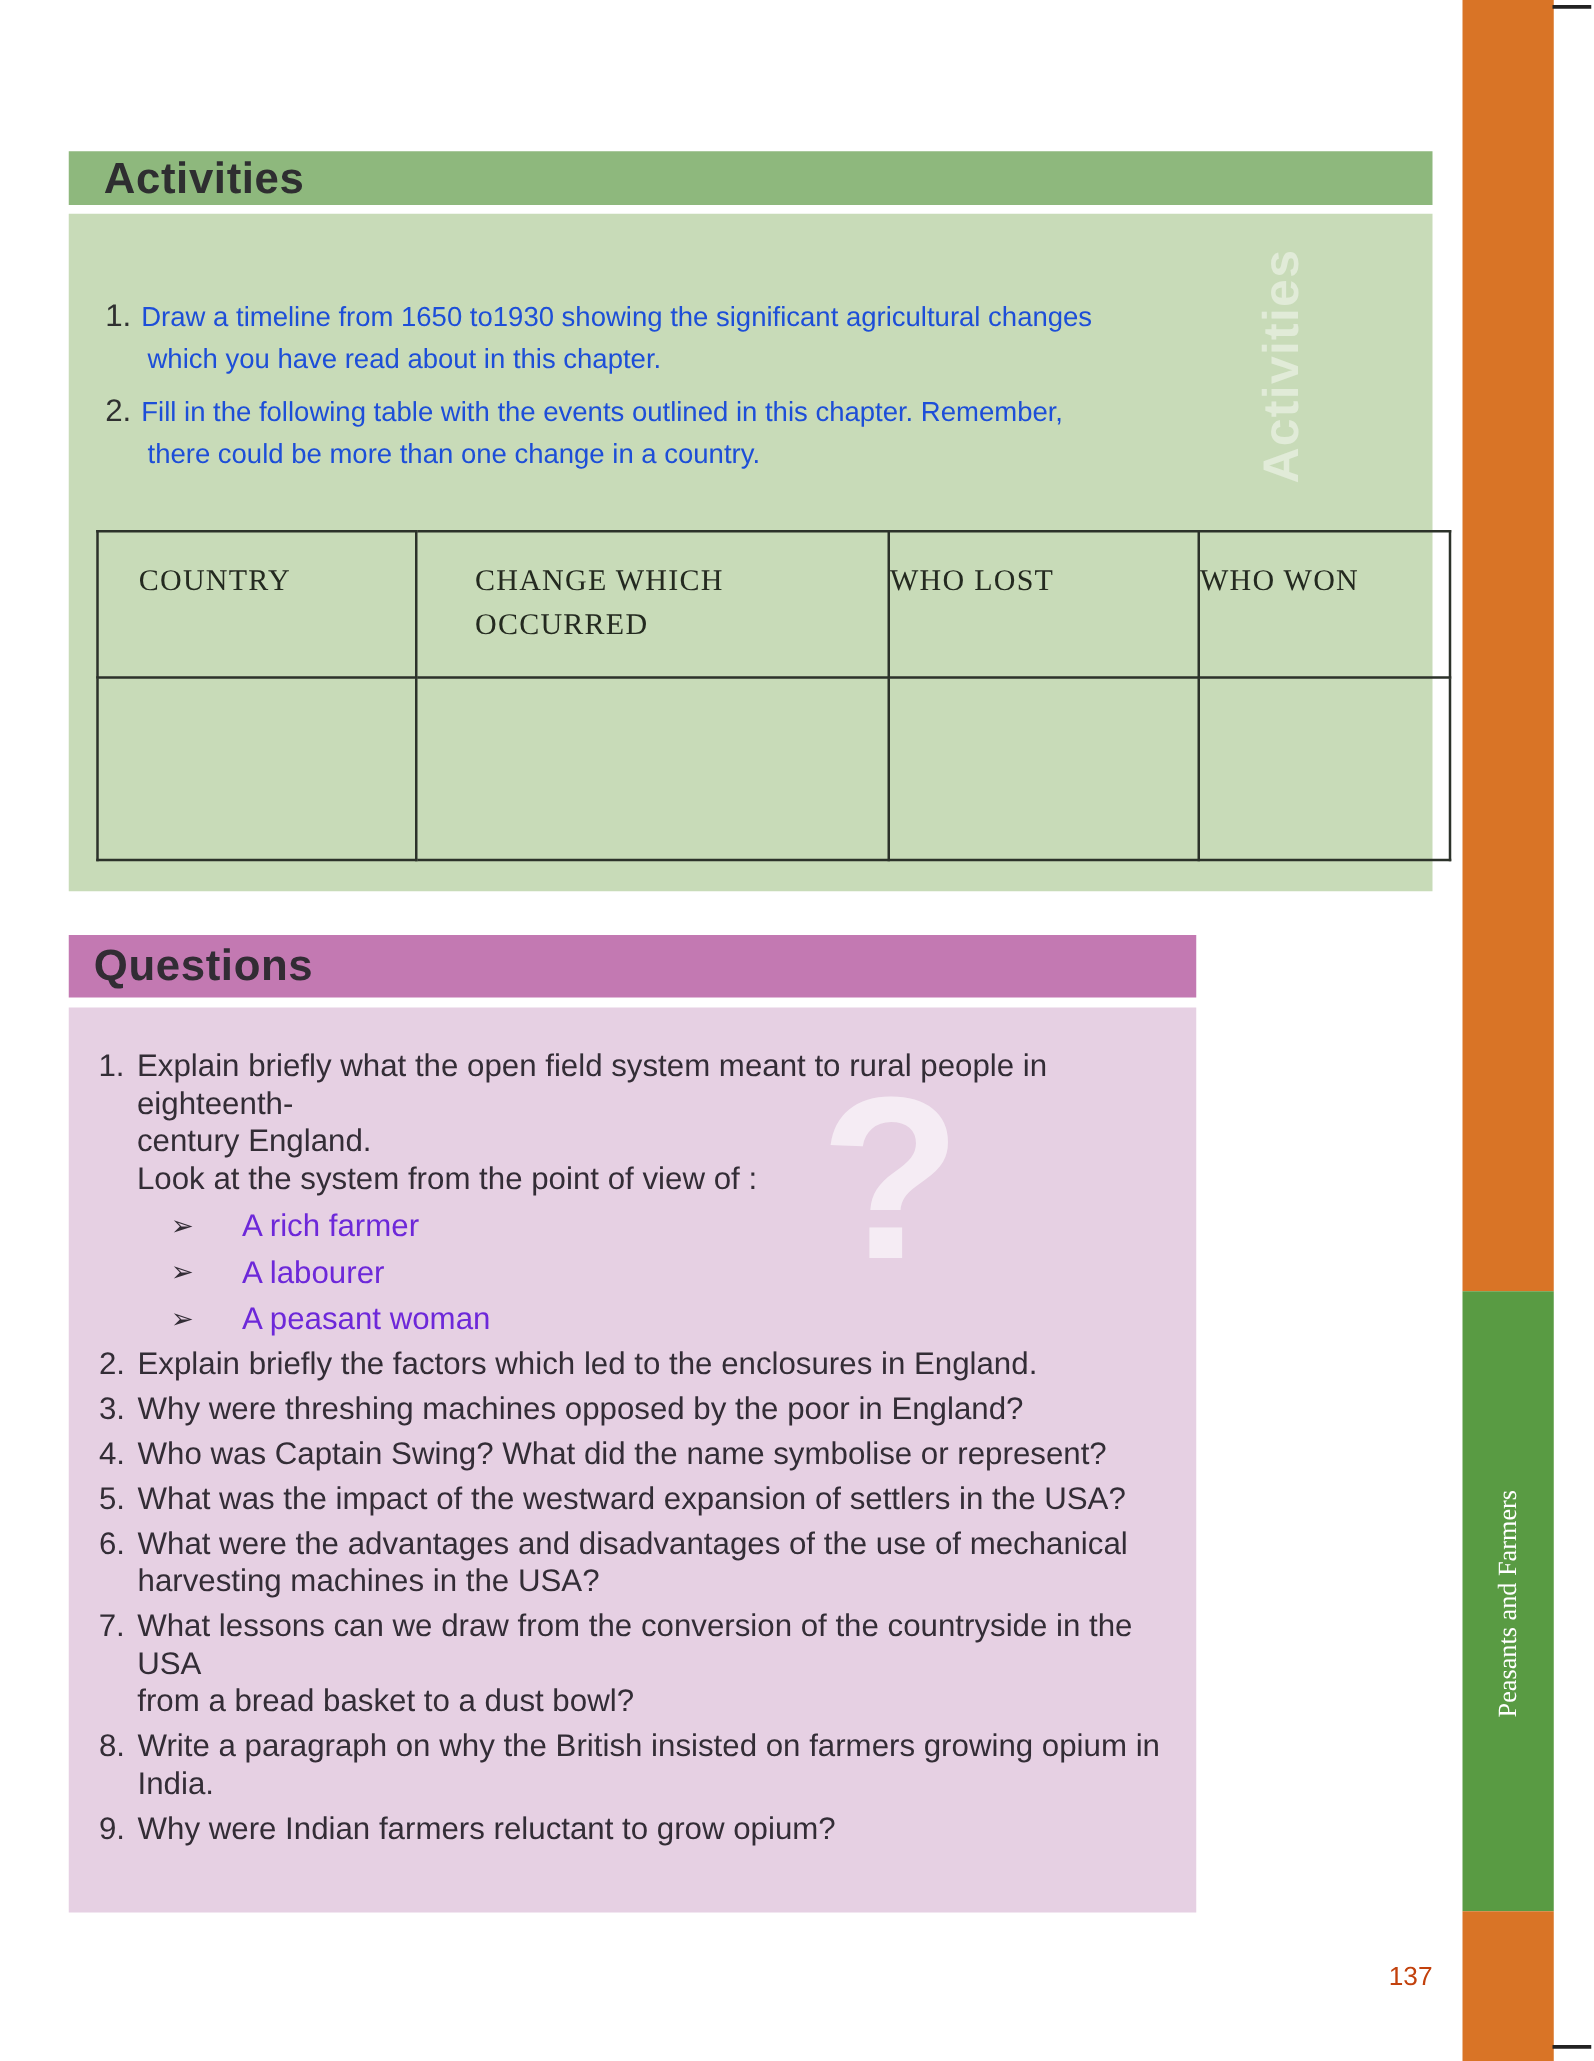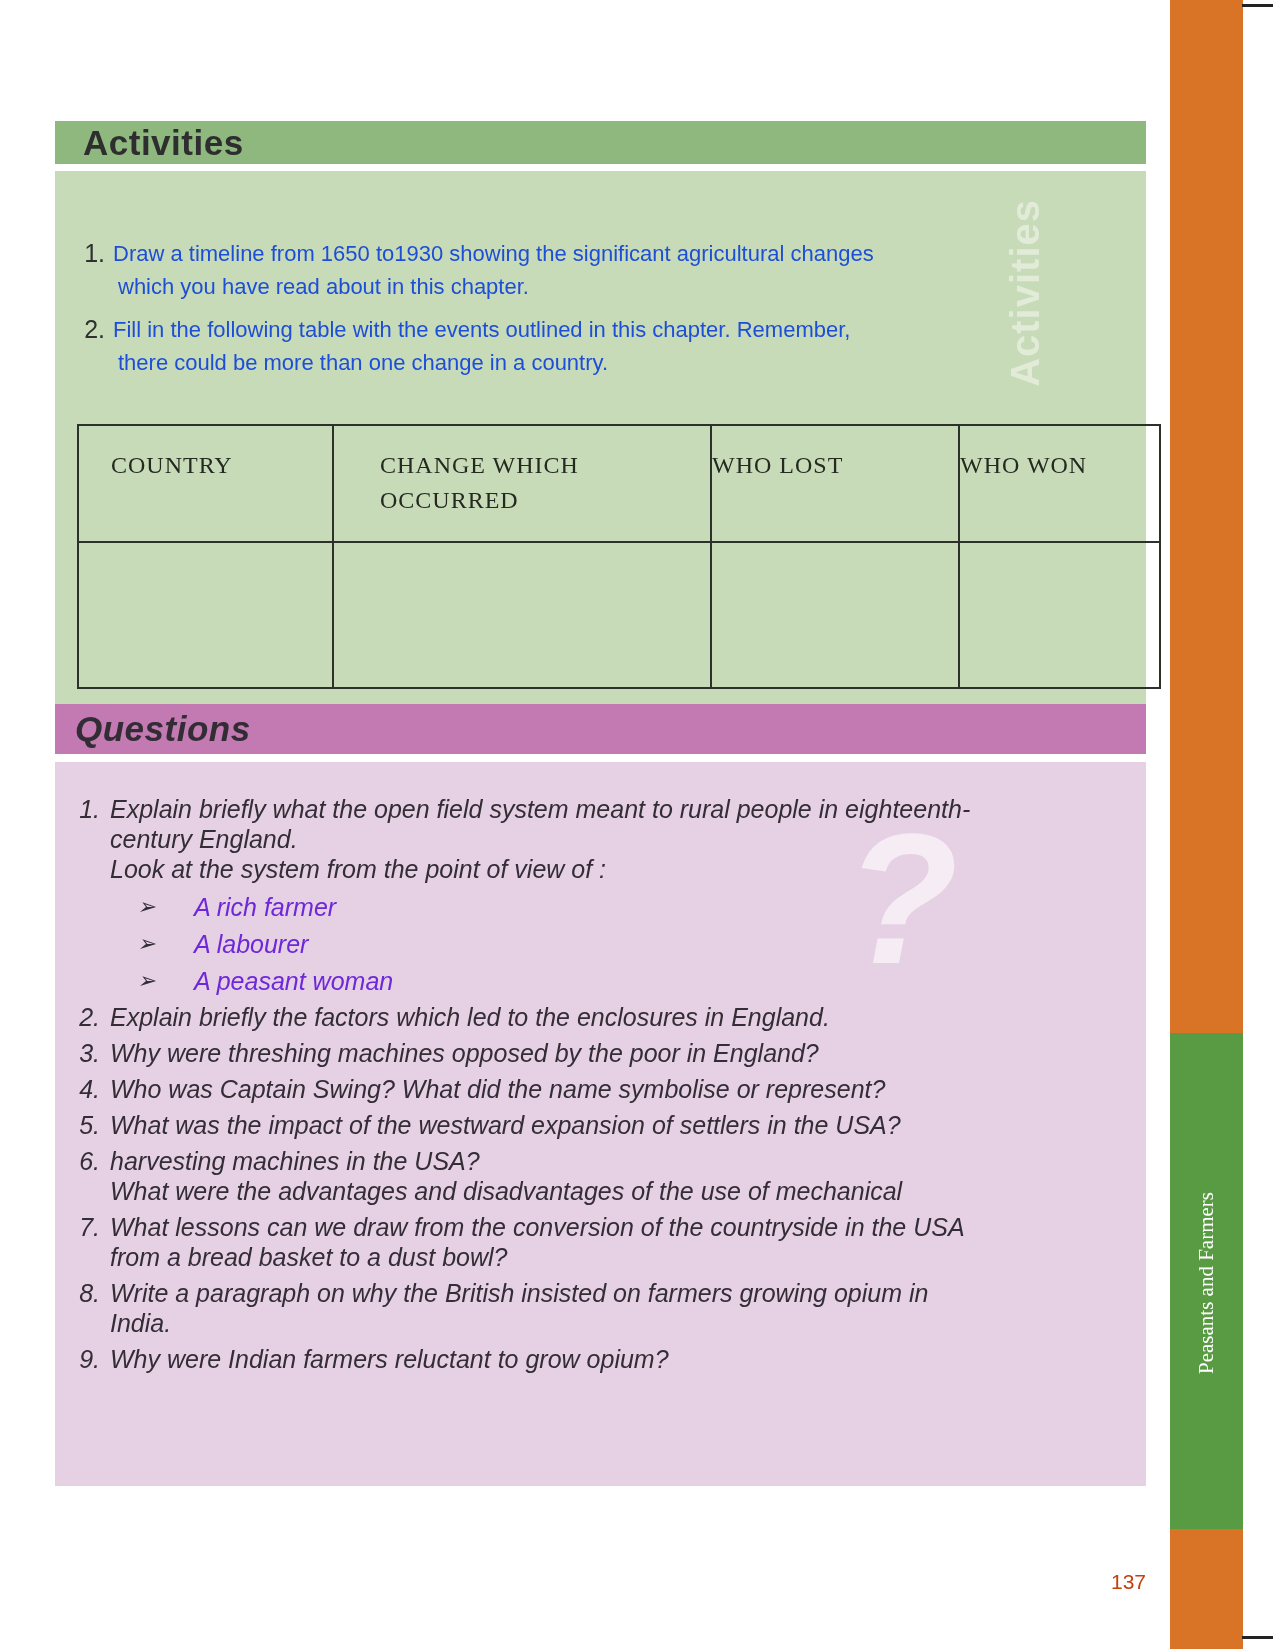--- a/index.html
+++ b/index.html
@@ -63,21 +63,21 @@
   .act-table td{height:142px;}
   .col-country{width:220px;}
   .col-change{width:329px;}
   .col-lost{width:245px;}
   .col-won{width:198px;}
   th.col-country{padding-left:32px;}
   th.col-change{padding-left:46px;}
   th.col-lost,th.col-won{padding-left:0;}
 
   
-  .questions{position:absolute;left:55px;top:704px;width:1091px;font-style:italic;}
+  .questions{position:absolute;left:55px;top:748px;width:902px;}
   .q-header{
     height:50px;background:#c379b2;
     display:flex;align-items:center;
   }
   .q-header .section-title{padding-left:20px;color:#322c34;}
   .q-body{
     position:relative;margin-top:8px;height:724px;
     background:#e6d0e3;
   }
   .q-watermark{
@@ -222,22 +222,22 @@
         <div class="q-item">
           <span class="q-num">5.</span>
           <div class="q-lines">
             <div>What was the impact of the westward expansion of settlers in the USA?</div>
           </div>
         </div>
 
         <div class="q-item">
           <span class="q-num">6.</span>
           <div class="q-lines">
+            <div>What were the advantages and disadvantages of the use of mechanical</div>
             <div>harvesting machines in the USA?</div>
-            <div>What were the advantages and disadvantages of the use of mechanical</div>
           </div>
         </div>
 
         <div class="q-item">
           <span class="q-num">7.</span>
           <div class="q-lines">
             <div>What lessons can we draw from the conversion of the countryside in the USA</div>
             <div>from a bread basket to a dust bowl?</div>
           </div>
         </div>

